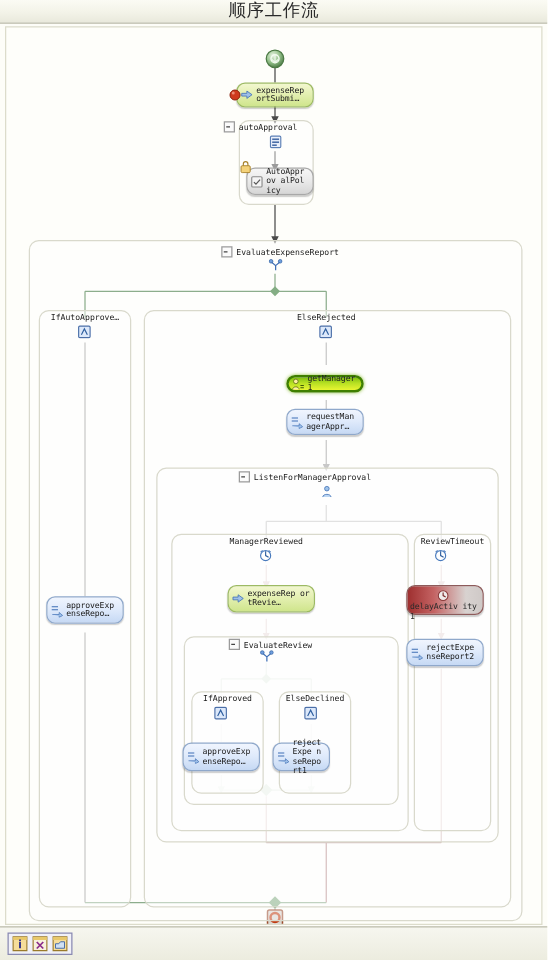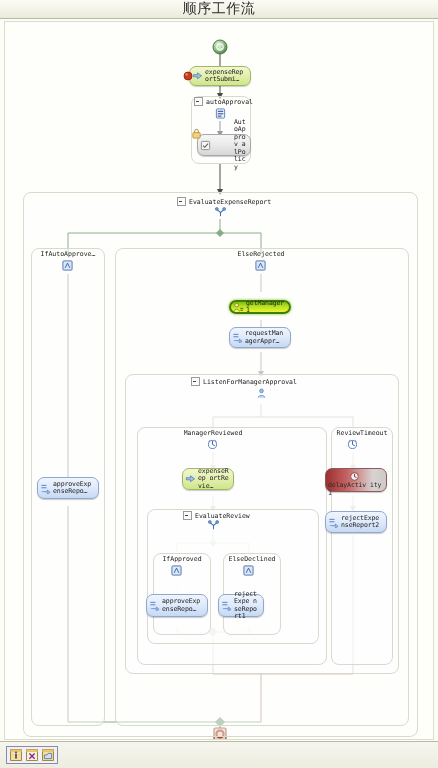--- a/index.html
+++ b/index.html
@@ -56,21 +56,20 @@
     background:linear-gradient(to bottom,#f2f7cf 0%,#e3efb0 48%,#cfe58c 100%);
     border:1px solid #9dba63;
   }
   .n-blue{
     background:linear-gradient(to bottom,#f0f5fe 0%,#dfeafb 48%,#c6d9f4 100%);
     border:1px solid #8fa8cb;
   }
   .n-grey{
     background:linear-gradient(to bottom,#f6f6f6 0%,#eaeaea 48%,#d6d6d6 100%);
     border:1px solid #a8a8a8;
-    gap:21px;
   }
   .n-sel{
     background:linear-gradient(to bottom,#7fbf10 0%,#b7e023 45%,#e8f531 100%);
     border:2px solid #3f7f00;
     box-shadow:0 0 3px rgba(120,180,20,.9);
   }
   .n-red{
     background:linear-gradient(to right,#9e2f2f 0%,#c46363 35%,#d8d2d0 78%,#cfc9c7 100%);
     border:1px solid #8d5b5b;
     color:#2b2b2b;
@@ -212,21 +211,21 @@
         <path d="M215,22 L215,28 M212.6,25.6 L215,28 L217.4,25.6" stroke="#eef7ec" stroke-width="1" fill="none"></path>
       </g>
 
       <g>
         <rect x="209" y="706" width="12" height="12" rx="1.5" fill="#d8d2cc" stroke="#9a4a2a" stroke-width="1.2"></rect>
         <circle cx="215" cy="712" r="3.6" fill="none" stroke="#c03a10" stroke-width="2"></circle>
       </g>
     </svg>
 
     <div class="group" style="left:186px;top:74px;width:60px;height:68px;"></div>
-    <div class="grp-lbl" style="left:189px;top:75px;align-items:center;">
+    <div class="grp-lbl" style="left:174px;top:75px;align-items:center;">
       <span class="exp"></span>
       <span>autoApproval</span>
     </div>
     <svg class="gicon" style="left:210px;top:86px;" viewBox="0 0 12 12">
       <rect x="1.5" y="1" width="9" height="10" rx="1" fill="#eaf0fb" stroke="#5b7fb5"></rect>
       <rect x="3" y="3" width="6" height="1.4" fill="#4a6ea8"></rect>
       <rect x="3" y="5.6" width="6" height="1.4" fill="#4a6ea8"></rect>
       <rect x="3" y="8.2" width="4" height="1.4" fill="#4a6ea8"></rect>
     </svg>
 
@@ -352,21 +351,21 @@
 
     <div class="node n-blue" style="left:32px;top:455px;width:62px;height:22px;">
       <svg class="nicon" viewBox="0 0 12 12">
         <path d="M1.5,2.6 L7,2.6 M1.5,5.2 L7,5.2" stroke="#3f6fb5" stroke-width=".9"></path>
         <path d="M2,9.4 L8,9.4 L8,7.6 L11,10.2 L8,12 L8,10.6" fill="#9fc0e8" stroke="#3f6fb5" stroke-width=".6"></path>
       </svg>
       <span class="ntxt">approveExp
 enseRepo…</span>
     </div>
 
-    <div class="node n-green" style="left:177px;top:446px;width:52px;height:22px;">
+    <div class="node n-green" style="left:177px;top:446px;width:70px;height:22px;">
       <svg class="nicon" viewBox="0 0 12 12">
         <path d="M1.5,4 L6,4 L6,2 L10.5,5.2 L6,8.4 L6,6.4 L1.5,6.4 z" fill="#9fc0e8" stroke="#3f6fb5" stroke-width=".7"></path>
       </svg>
       <span class="ntxt">expenseRep
 ortRevie…</span>
     </div>
 
     <div class="node n-red" style="left:320px;top:446px;width:62px;height:24px;">
       <svg class="nicon" viewBox="0 0 12 12">
         <circle cx="6" cy="6" r="4.2" fill="#f0eceb" stroke="#8a3a3a" stroke-width=".9"></circle>

